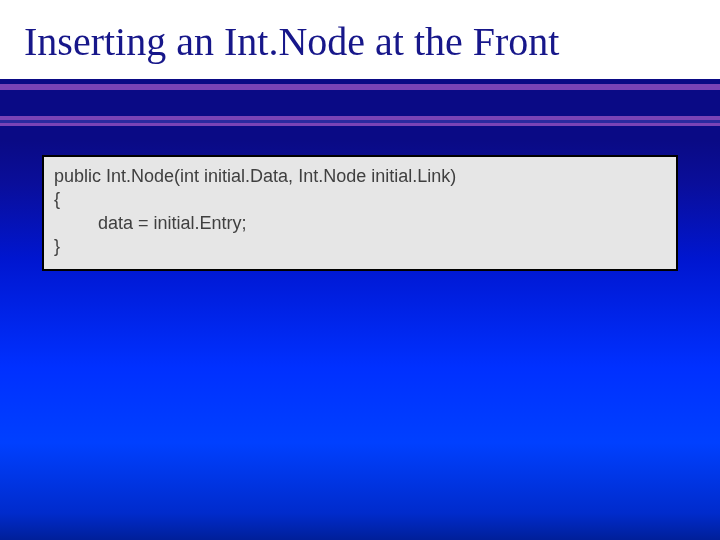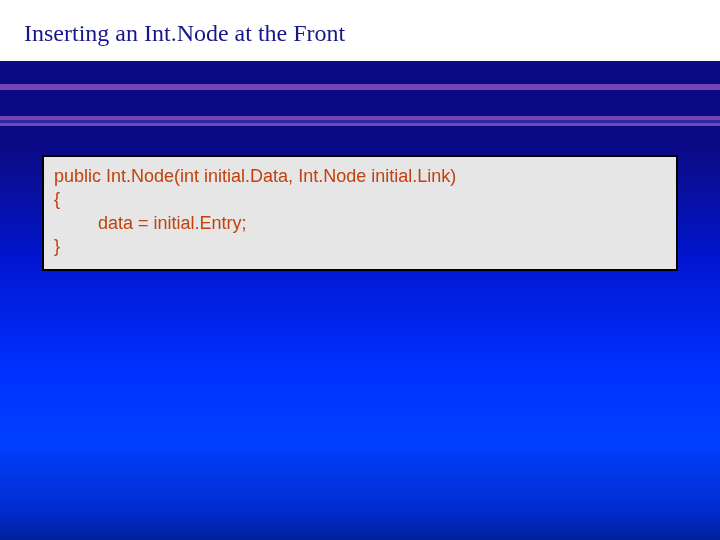--- a/index.html
+++ b/index.html
@@ -26,21 +26,21 @@
       #001f99 100%);
   }
   .title-bar {
     position: absolute;
     left: 0; top: 0;
     width: 100%;
     padding: 20px 24px 14px 24px;
     background: #ffffff;
   }
   .title {
-    font-size: 24px;
+    font-size: 40px;
     font-weight: 400;
     color: #17178a;
     line-height: 1.12;
     font-family: "Times New Roman", Times, serif;
   }
   .rule-stack {
     position: absolute;
     left: 0;
     top: 84px;
     width: 100%;
@@ -54,21 +54,21 @@
   .code-box {
     position: absolute;
     left: 42px;
     top: 155px;
     width: 636px;
     background: #e6e6e6;
     border: 2px solid #000000;
     padding: 8px 10px 10px 10px;
     font-family: Arial, Helvetica, sans-serif;
     font-size: 18px;
-    color: #c2410c;
+    color: #404040;
     line-height: 1.3;
   }
   .code-box .line { white-space: pre; }
   .ind1 { padding-left: 0; }
   .ind2 { padding-left: 24px; }
 
 </style>
 </head>
 <body>
 

